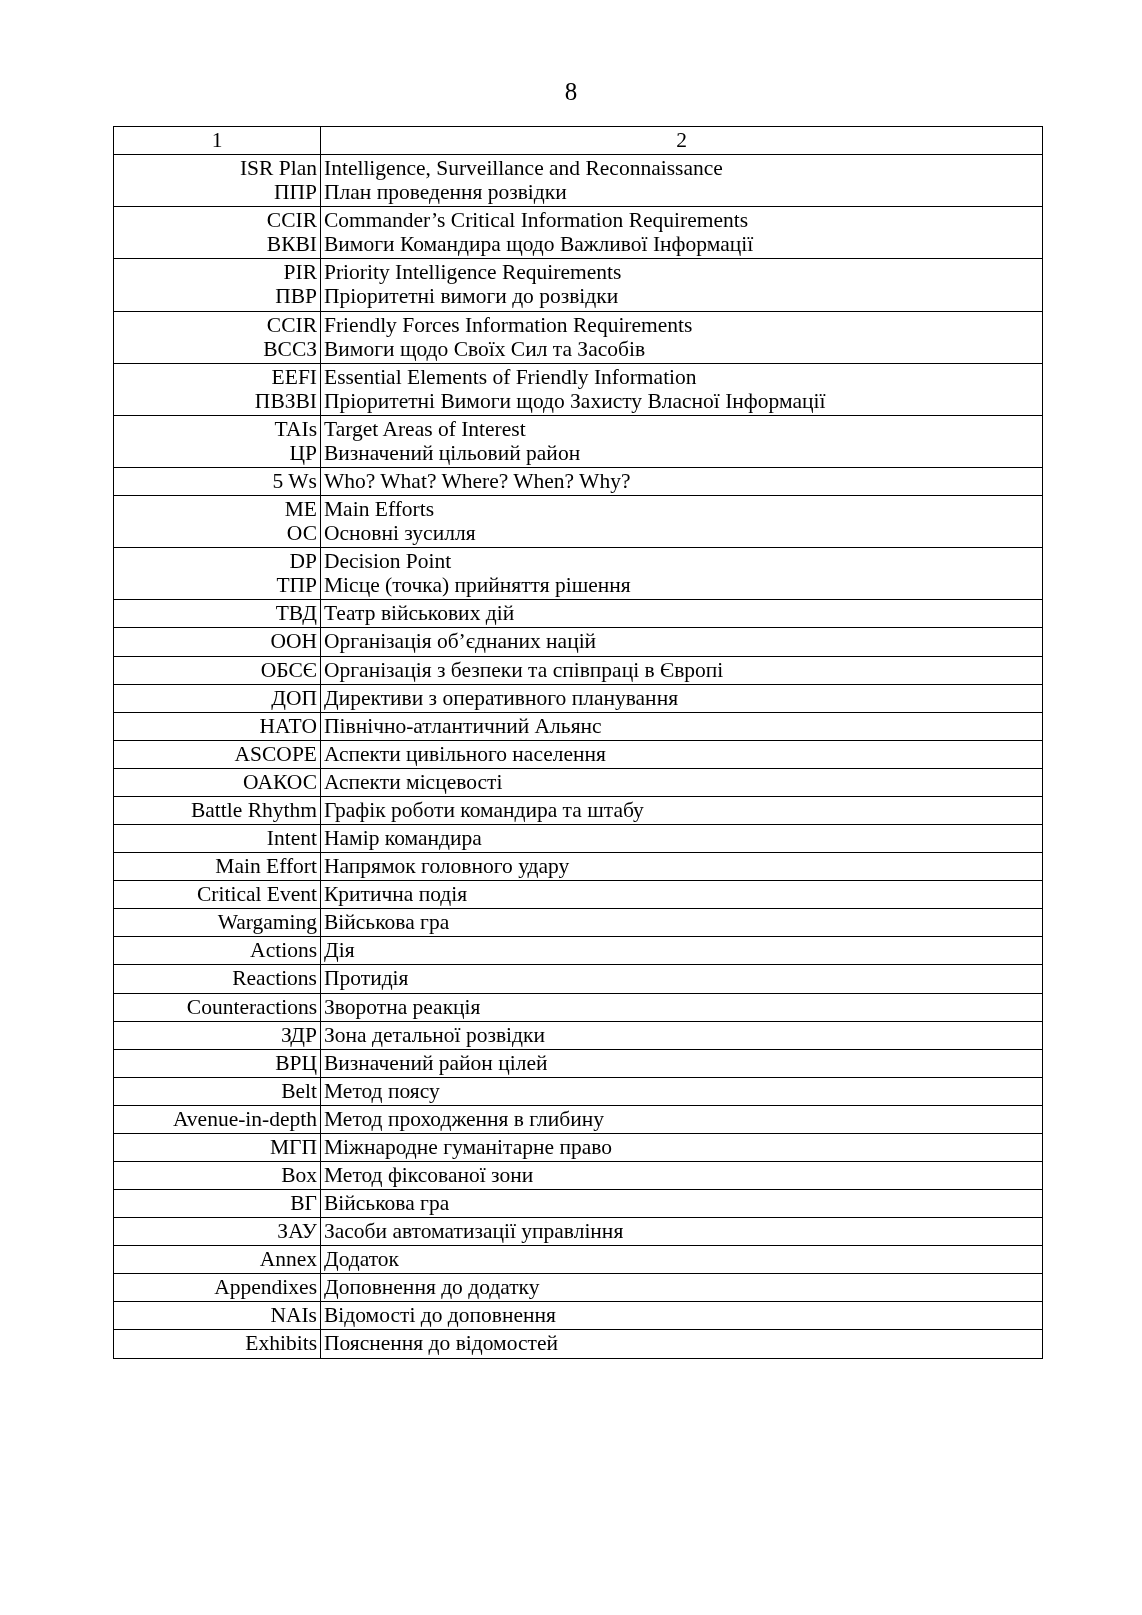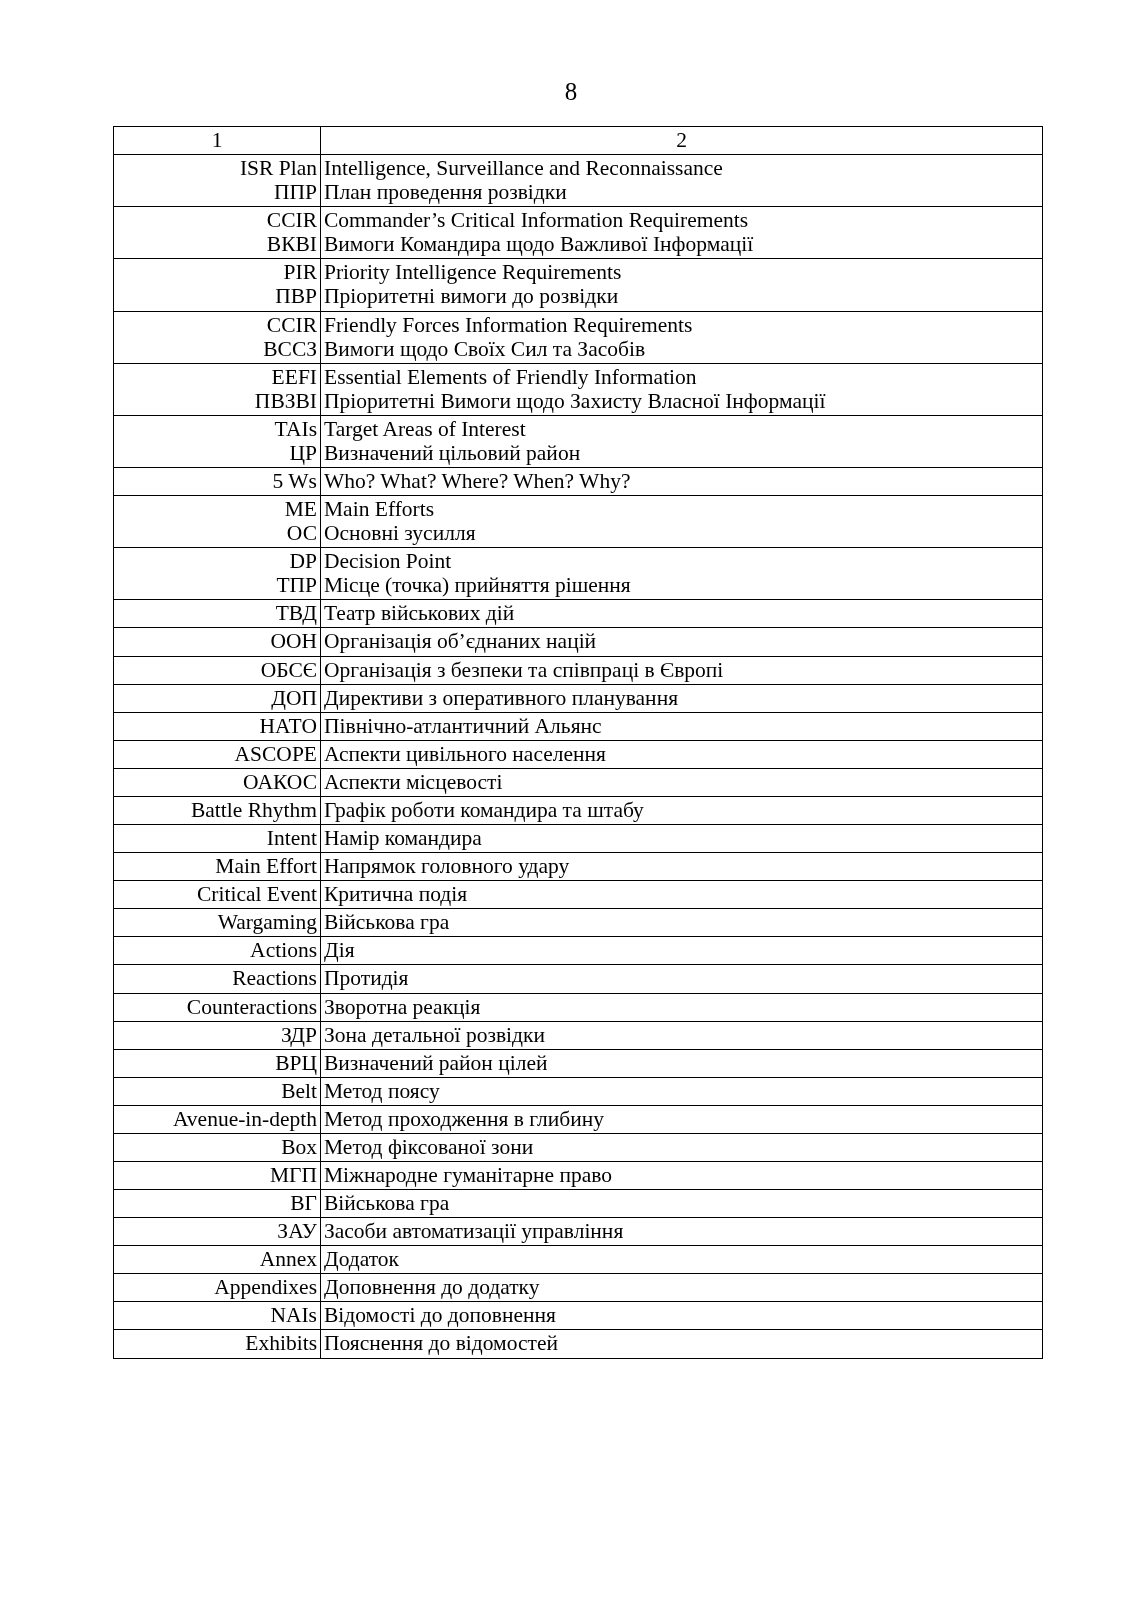--- a/index.html
+++ b/index.html
@@ -318,32 +318,32 @@
           <tr>
             <td class="col-abbr">
               <span class="stack-line">Avenue-in-depth</span>
             </td>
             <td class="col-full">
               <span class="stack-line">Метод проходження в глибину</span>
             </td>
           </tr>
           <tr>
             <td class="col-abbr">
+              <span class="stack-line">МГП</span>
+            </td>
+            <td class="col-full">
+              <span class="stack-line">Міжнародне гуманітарне право</span>
+            </td>
+          </tr>
+          <tr>
+            <td class="col-abbr">
               <span class="stack-line">Box</span>
             </td>
             <td class="col-full">
               <span class="stack-line">Метод фіксованої зони</span>
-            </td>
-          </tr>
-          <tr>
-            <td class="col-abbr">
-              <span class="stack-line">МГП</span>
-            </td>
-            <td class="col-full">
-              <span class="stack-line">Міжнародне гуманітарне право</span>
             </td>
           </tr>
           <tr>
             <td class="col-abbr">
               <span class="stack-line">ВГ</span>
             </td>
             <td class="col-full">
               <span class="stack-line">Військова гра</span>
             </td>
           </tr>

